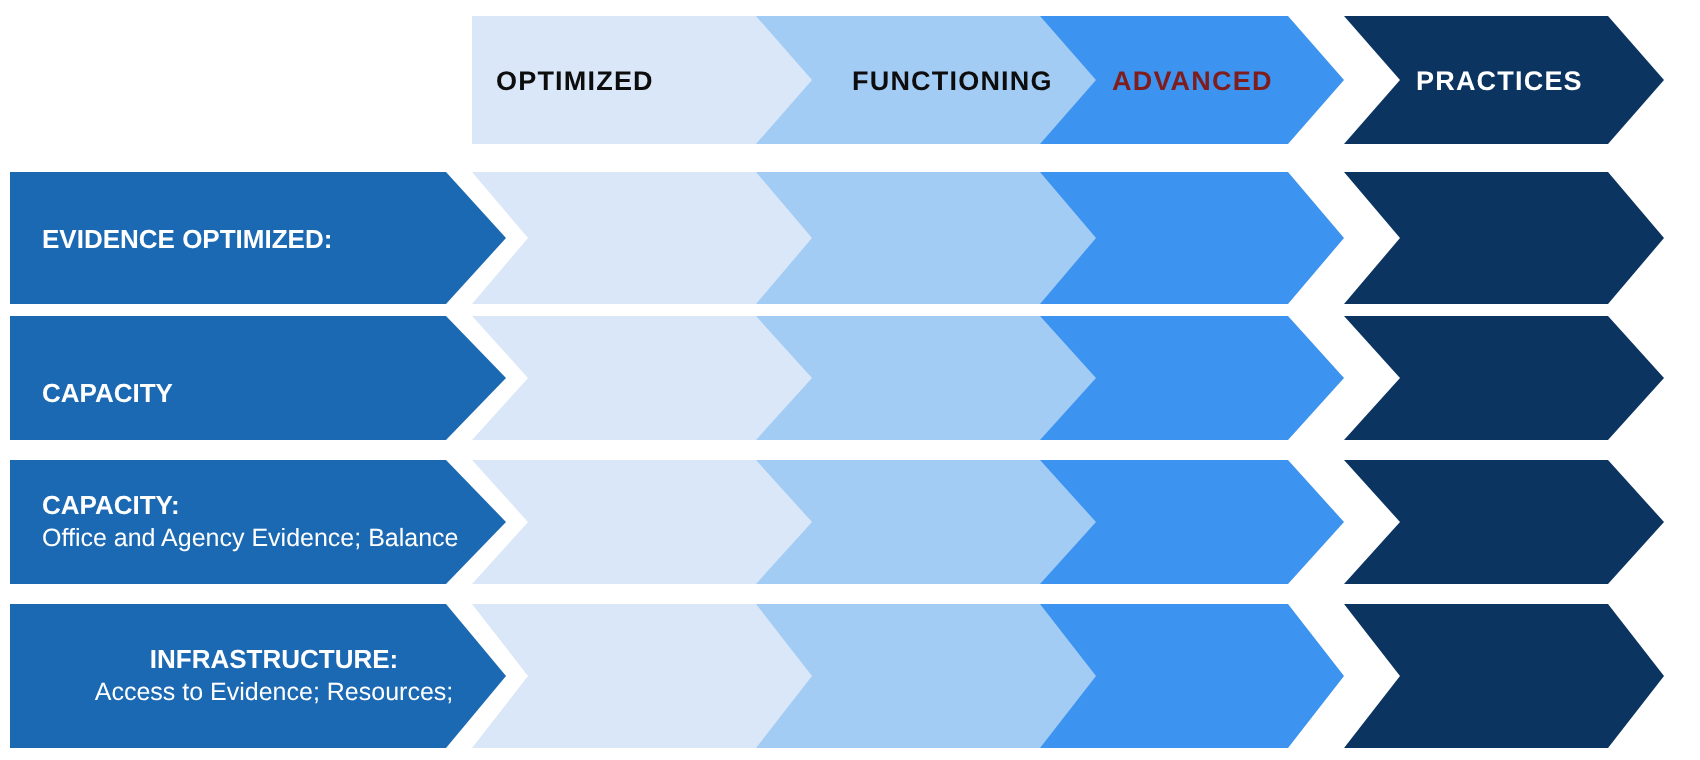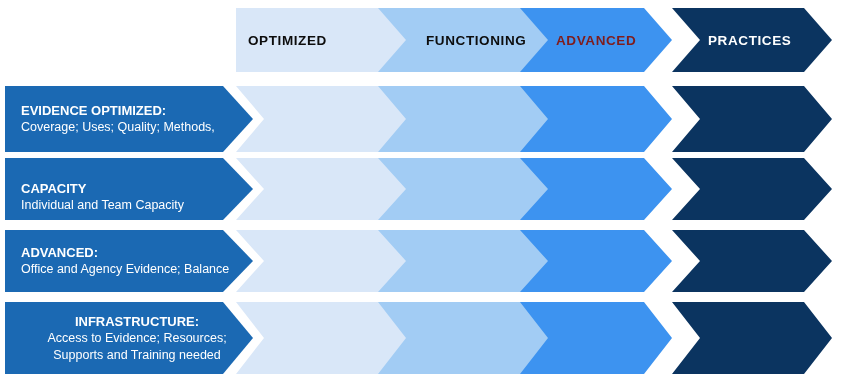--- a/index.html
+++ b/index.html
@@ -102,21 +102,20 @@
       </div>
     </div>
 
   <div id="rows">
       <div class="cat-bar" style="left: 5px; top: 86px; width: 248px; height: 66px;">
         <svg width="248" height="66" viewBox="0 0 248 66" style="position: absolute; left: 0px; top: 0px;">
           <polygon points="0,0 218,0 248,33 218,66 0,66" fill="#1b69b3"></polygon>
         </svg>
         <div class="cat-text" style="color: rgb(255, 255, 255);">
           <div class="cat-title">EVIDENCE OPTIMIZED:</div>
-          <div class="cat-desc">Coverage; Uses; Quality; Methods,</div>
         </div>
       </div>
       <div class="cell" style="left: 236px; top: 86px; width: 176px; height: 66px;">
         <svg width="176" height="66" viewBox="0 0 176 66" style="position: absolute; left: 0px; top: 0px;">
           <polygon points="0,0 148,0 176,33 148,66 0,66 28,33" fill="#d9e7f8"></polygon>
         </svg>
       </div>
       <div class="cell" style="left: 378px; top: 86px; width: 176px; height: 66px;">
         <svg width="176" height="66" viewBox="0 0 176 66" style="position: absolute; left: 0px; top: 0px;">
           <polygon points="0,0 148,0 176,33 148,66 0,66 28,33" fill="#a2ccf4"></polygon>
@@ -131,21 +130,20 @@
         <svg width="160" height="66" viewBox="0 0 160 66" style="position: absolute; left: 0px; top: 0px;">
           <polygon points="0,0 132,0 160,33 132,66 0,66 28,33" fill="#0b3460"></polygon>
         </svg>
       </div>
       <div class="cat-bar" style="left: 5px; top: 158px; width: 248px; height: 77px;">
         <svg width="248" height="62" viewBox="0 0 248 62" style="position: absolute; left: 0px; top: 0px;">
           <polygon points="0,0 218,0 248,31 218,62 0,62" fill="#1b69b3"></polygon>
         </svg>
         <div class="cat-text" style="color: rgb(255, 255, 255);">
           <div class="cat-title">CAPACITY</div>
-          <div class="cat-desc">Individual and Team Capacity</div>
         </div>
       </div>
       <div class="cell" style="left: 236px; top: 158px; width: 176px; height: 62px;">
         <svg width="176" height="62" viewBox="0 0 176 62" style="position: absolute; left: 0px; top: 0px;">
           <polygon points="0,0 148,0 176,31 148,62 0,62 28,31" fill="#d9e7f8"></polygon>
         </svg>
       </div>
       <div class="cell" style="left: 378px; top: 158px; width: 176px; height: 62px;">
         <svg width="176" height="62" viewBox="0 0 176 62" style="position: absolute; left: 0px; top: 0px;">
           <polygon points="0,0 148,0 176,31 148,62 0,62 28,31" fill="#a2ccf4"></polygon>
@@ -159,21 +157,21 @@
       <div class="cell" style="left: 672px; top: 158px; width: 160px; height: 62px;">
         <svg width="160" height="62" viewBox="0 0 160 62" style="position: absolute; left: 0px; top: 0px;">
           <polygon points="0,0 132,0 160,31 132,62 0,62 28,31" fill="#0b3460"></polygon>
         </svg>
       </div>
       <div class="cat-bar" style="left: 5px; top: 230px; width: 248px; height: 62px;">
         <svg width="248" height="62" viewBox="0 0 248 62" style="position: absolute; left: 0px; top: 0px;">
           <polygon points="0,0 218,0 248,31 218,62 0,62" fill="#1b69b3"></polygon>
         </svg>
         <div class="cat-text" style="color: rgb(255, 255, 255);">
-          <div class="cat-title">ADVANCED:</div>
+          <div class="cat-title">CAPACITY:</div>
           <div class="cat-desc">Office and Agency Evidence; Balance</div>
         </div>
       </div>
       <div class="cell" style="left: 236px; top: 230px; width: 176px; height: 62px;">
         <svg width="176" height="62" viewBox="0 0 176 62" style="position: absolute; left: 0px; top: 0px;">
           <polygon points="0,0 148,0 176,31 148,62 0,62 28,31" fill="#d9e7f8"></polygon>
         </svg>
       </div>
       <div class="cell" style="left: 378px; top: 230px; width: 176px; height: 62px;">
         <svg width="176" height="62" viewBox="0 0 176 62" style="position: absolute; left: 0px; top: 0px;">
@@ -190,21 +188,20 @@
           <polygon points="0,0 132,0 160,31 132,62 0,62 28,31" fill="#0b3460"></polygon>
         </svg>
       </div>
       <div class="cat-bar" style="left: 5px; top: 302px; width: 248px; height: 72px; text-align: center;">
         <svg width="248" height="72" viewBox="0 0 248 72" style="position: absolute; left: 0px; top: 0px;">
           <polygon points="0,0 218,0 248,36 218,72 0,72" fill="#1b69b3"></polygon>
         </svg>
         <div class="cat-text" style="color: rgb(255, 255, 255);">
           <div class="cat-title">INFRASTRUCTURE:</div>
           <div class="cat-desc">Access to Evidence; Resources;</div>
-          <div class="cat-desc">Supports and Training needed</div>
         </div>
       </div>
       <div class="cell" style="left: 236px; top: 302px; width: 176px; height: 72px;">
         <svg width="176" height="72" viewBox="0 0 176 72" style="position: absolute; left: 0px; top: 0px;">
           <polygon points="0,0 148,0 176,36 148,72 0,72 28,36" fill="#d9e7f8"></polygon>
         </svg>
       </div>
       <div class="cell" style="left: 378px; top: 302px; width: 176px; height: 72px;">
         <svg width="176" height="72" viewBox="0 0 176 72" style="position: absolute; left: 0px; top: 0px;">
           <polygon points="0,0 148,0 176,36 148,72 0,72 28,36" fill="#a2ccf4"></polygon>

